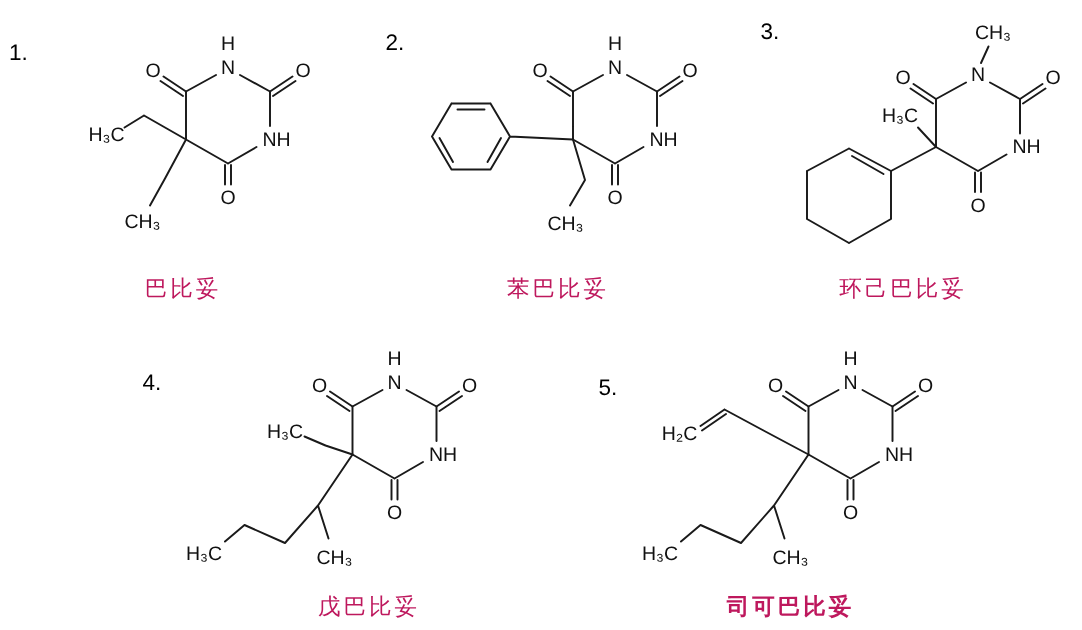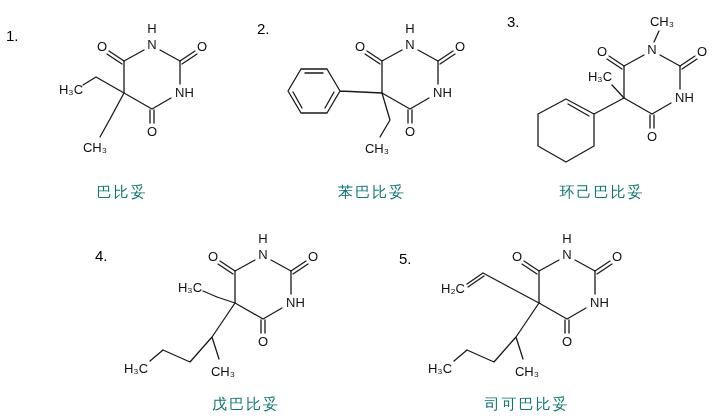--- a/index.html
+++ b/index.html
@@ -3,21 +3,21 @@
 <meta charset="utf-8">
 <style>
   html,body{margin:0;padding:0;background:#fff;}
   #page{position:relative;width:721px;height:420px;background:#ffffff;overflow:hidden;
         font-family:"Liberation Sans","DejaVu Sans",sans-serif;color:#111;}
   #scheme{position:absolute;left:0;top:0;}
   #scheme path{stroke:#1a1a1a;stroke-width:1.3;fill:none;stroke-linecap:round;}
   #scheme text{font-family:"Liberation Sans","DejaVu Sans",sans-serif;font-size:13px;fill:#111;}
   #scheme text.c{text-anchor:middle;}
   .num{position:absolute;font-size:15px;color:#000;}
-  .cname{position:absolute;font-size:15px;color:#0f766e;transform:translateX(-50%);
+  .cname{position:absolute;font-size:15px;color:#be185d;transform:translateX(-50%);
          white-space:nowrap;letter-spacing:2px;}
 </style>
 </head>
 <body>
 
 <div id="page">
 
   <svg id="scheme" width="721" height="420" viewBox="0 0 721 420">
 
     <g transform="translate(152,45)">
@@ -101,15 +101,15 @@
   <span class="num" style="left:6px;top:27px;">1.</span>
   <span class="num" style="left:257px;top:20px;">2.</span>
   <span class="num" style="left:507px;top:13px;">3.</span>
   <span class="num" style="left:95px;top:247px;">4.</span>
   <span class="num" style="left:399px;top:250px;">5.</span>
 
   <div class="cname" style="left:122px;top:183px;">巴比妥</div>
   <div class="cname" style="left:372px;top:183px;">苯巴比妥</div>
   <div class="cname" style="left:602px;top:183px;">环己巴比妥</div>
   <div class="cname" style="left:215px;top:395px;margin-left:31px;">戊巴比妥</div>
-  <div class="cname" style="left:527px;top:395px;">司可巴比妥</div>
+  <div class="cname" style="left:527px;top:395px;font-weight:bold;">司可巴比妥</div>
 
 </div>
 
 </body></html>

